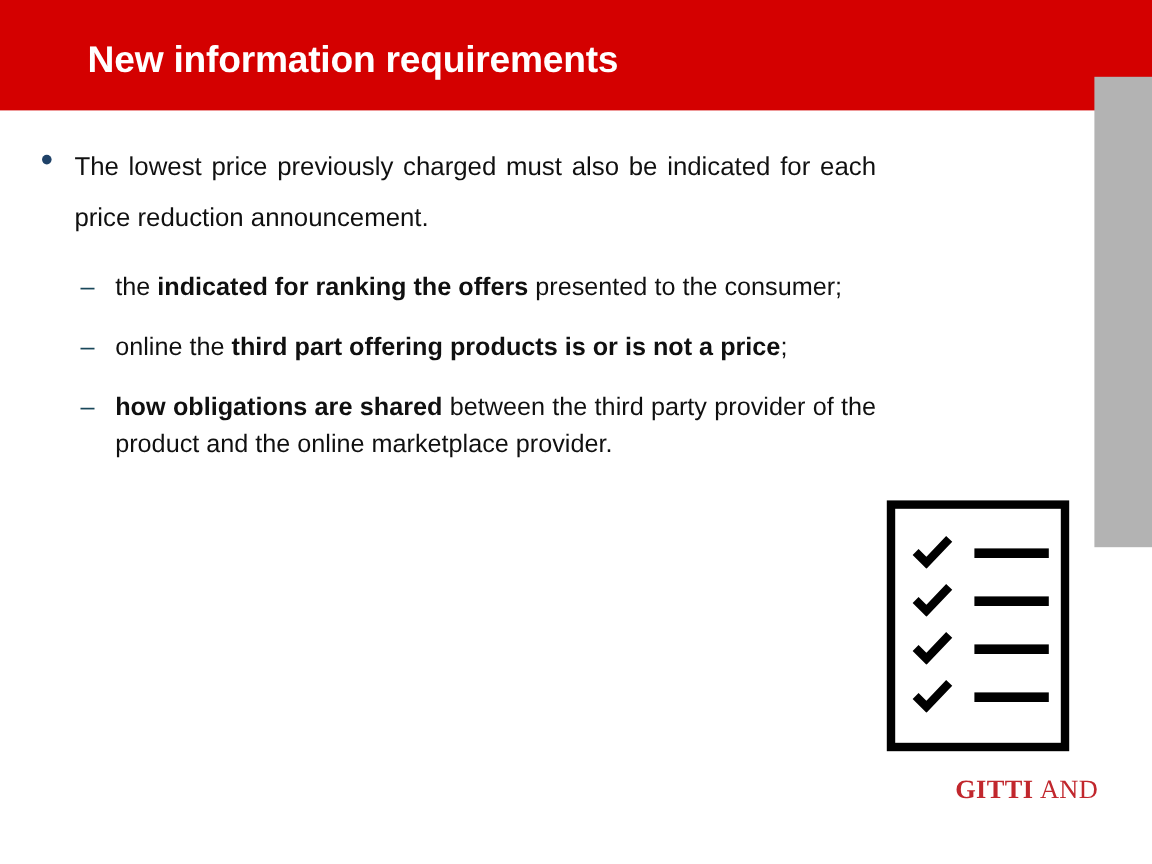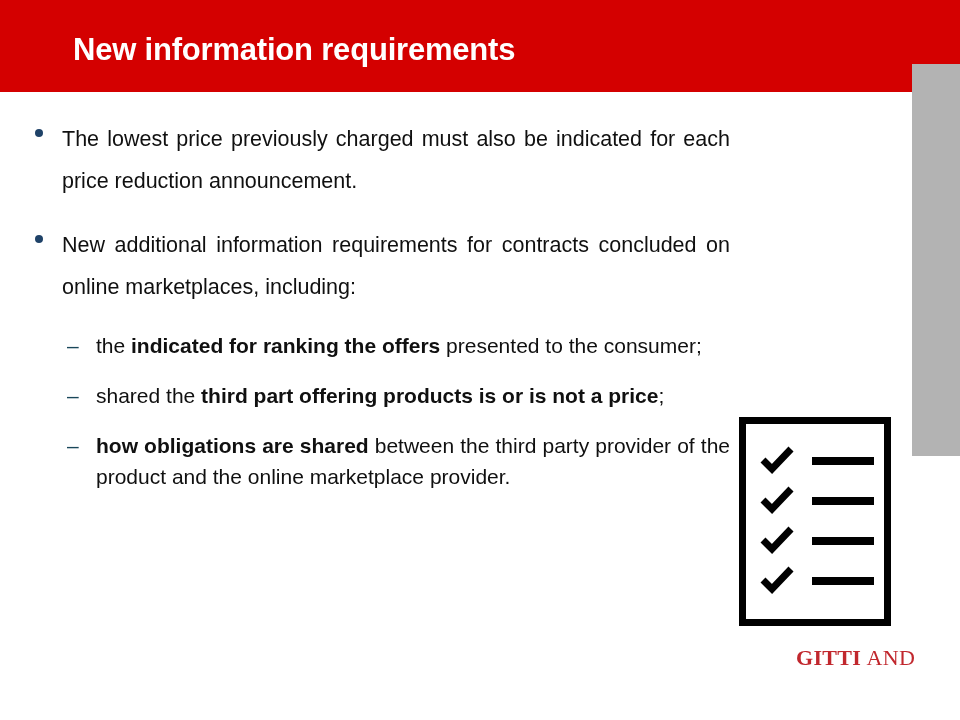--- a/index.html
+++ b/index.html
@@ -181,36 +181,32 @@
 
   <div class="side-bar"></div>
 
   <div class="body-area">
 
     <div class="bullet-l1">
       <span class="marker-dot"></span>
       <span>The lowest price previously charged must also be indicated for each price reduction announcement.</span>
     </div>
 
-    <div class="bullet-l1">
-      <span class="marker-dot"></span>
-      <span>New additional information requirements for contracts concluded on online marketplaces, including:</span>
-    </div>
 
     <div class="sub-wrap">
       <div class="sub-list">
 
         <div class="bullet-l2">
           <span class="marker-dash">–</span>
           <span>the </span><b>indicated for ranking the offers</b><span> presented to the consumer;</span>
         </div>
 
         <div class="bullet-l2">
           <span class="marker-dash">–</span>
-          <span>shared the </span><b>third part offering products is or is not a price</b><span>;</span>
+          <span>online the </span><b>third part offering products is or is not a price</b><span>;</span>
         </div>
 
         <div class="bullet-l2">
           <span class="marker-dash">–</span>
           <b>how obligations are shared</b><span> between the third party provider of the product and the online marketplace provider.</span>
         </div>
 
       </div>
     </div>
   </div>

